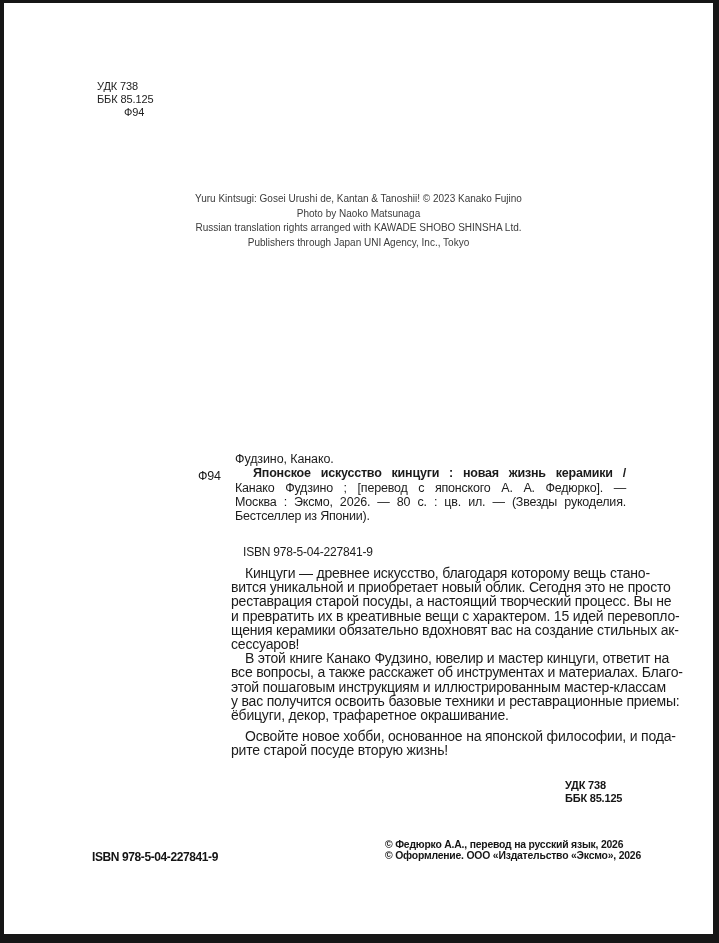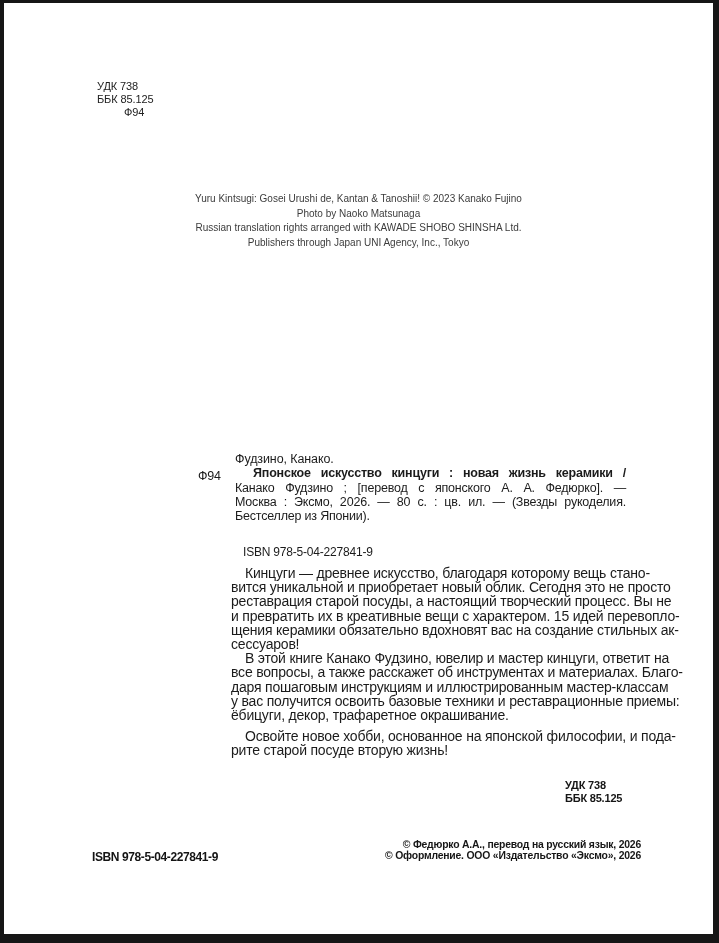--- a/index.html
+++ b/index.html
@@ -42,21 +42,21 @@
   .annotation .para{margin:0;}
   .annotation .p2{margin-top:0;}
   .annotation .p3{margin-top:7px;}
   .ind14{text-indent:14px;}
 
   
   .bottom-codes{left:561px;top:776px;font-size:11px;line-height:12.8px;font-weight:bold;color:#161616;letter-spacing:-0.2px;}
 
   
   .footer-isbn{left:88px;top:847px;font-size:12px;font-weight:bold;letter-spacing:-0.4px;color:#141414;}
-  .footer-copy{left:381px;top:837px;font-size:10.4px;line-height:10.8px;font-weight:bold;letter-spacing:-0.2px;color:#161616;text-align:right;}
+  .footer-copy{left:381px;top:837px;font-size:10.4px;line-height:10.8px;font-weight:bold;letter-spacing:-0.2px;color:#161616;}
 </style>
 </head>
 <body>
 
 <div class="page">
 
   <div class="abs top-codes">
     <div class="ln">УДК 738</div>
     <div class="ln">ББК 85.125</div>
     <div class="ln sign">Ф94</div>
@@ -87,21 +87,21 @@
       <div class="ln j ind14">Кинцуги — древнее искусство, благодаря которому вещь стано-</div>
       <div class="ln j">вится уникальной и приобретает новый облик. Сегодня это не просто</div>
       <div class="ln j">реставрация старой посуды, а настоящий творческий процесс. Вы не</div>
       <div class="ln j">и превратить их в креативные вещи с характером. 15 идей перевопло-</div>
       <div class="ln j">щения керамики обязательно вдохновят вас на создание стильных ак-</div>
       <div class="ln">сессуаров!</div>
     </div>
     <div class="para p2">
       <div class="ln j ind14">В этой книге Канако Фудзино, ювелир и мастер кинцуги, ответит на</div>
       <div class="ln j">все вопросы, а также расскажет об инструментах и материалах. Благо-</div>
-      <div class="ln j">даря пошаговым инструкциям и иллюстрированным мастер-классам</div>
+      <div class="ln j">этой пошаговым инструкциям и иллюстрированным мастер-классам</div>
       <div class="ln j">у вас получится освоить базовые техники и реставрационные приемы:</div>
       <div class="ln">ёбицуги, декор, трафаретное окрашивание.</div>
     </div>
     <div class="para p3">
       <div class="ln j ind14">Освойте новое хобби, основанное на японской философии, и пода-</div>
       <div class="ln">рите старой посуде вторую жизнь!</div>
     </div>
   </div>
 
   <div class="abs bottom-codes">

